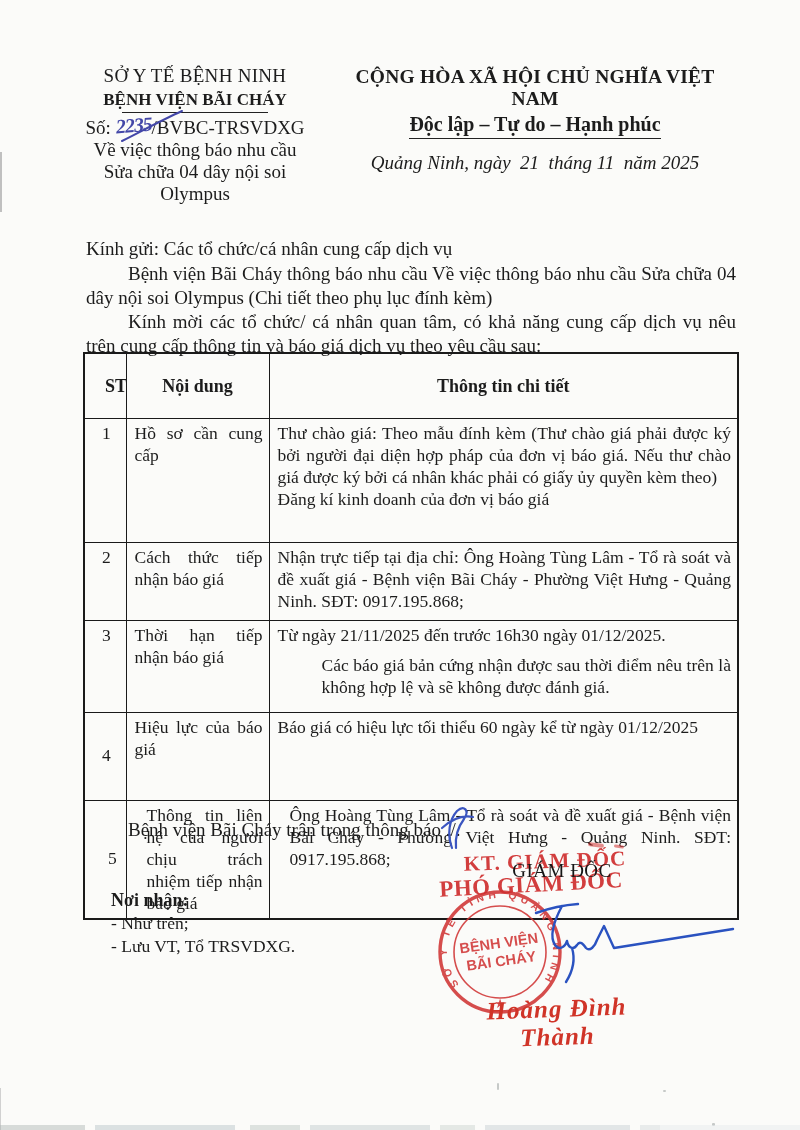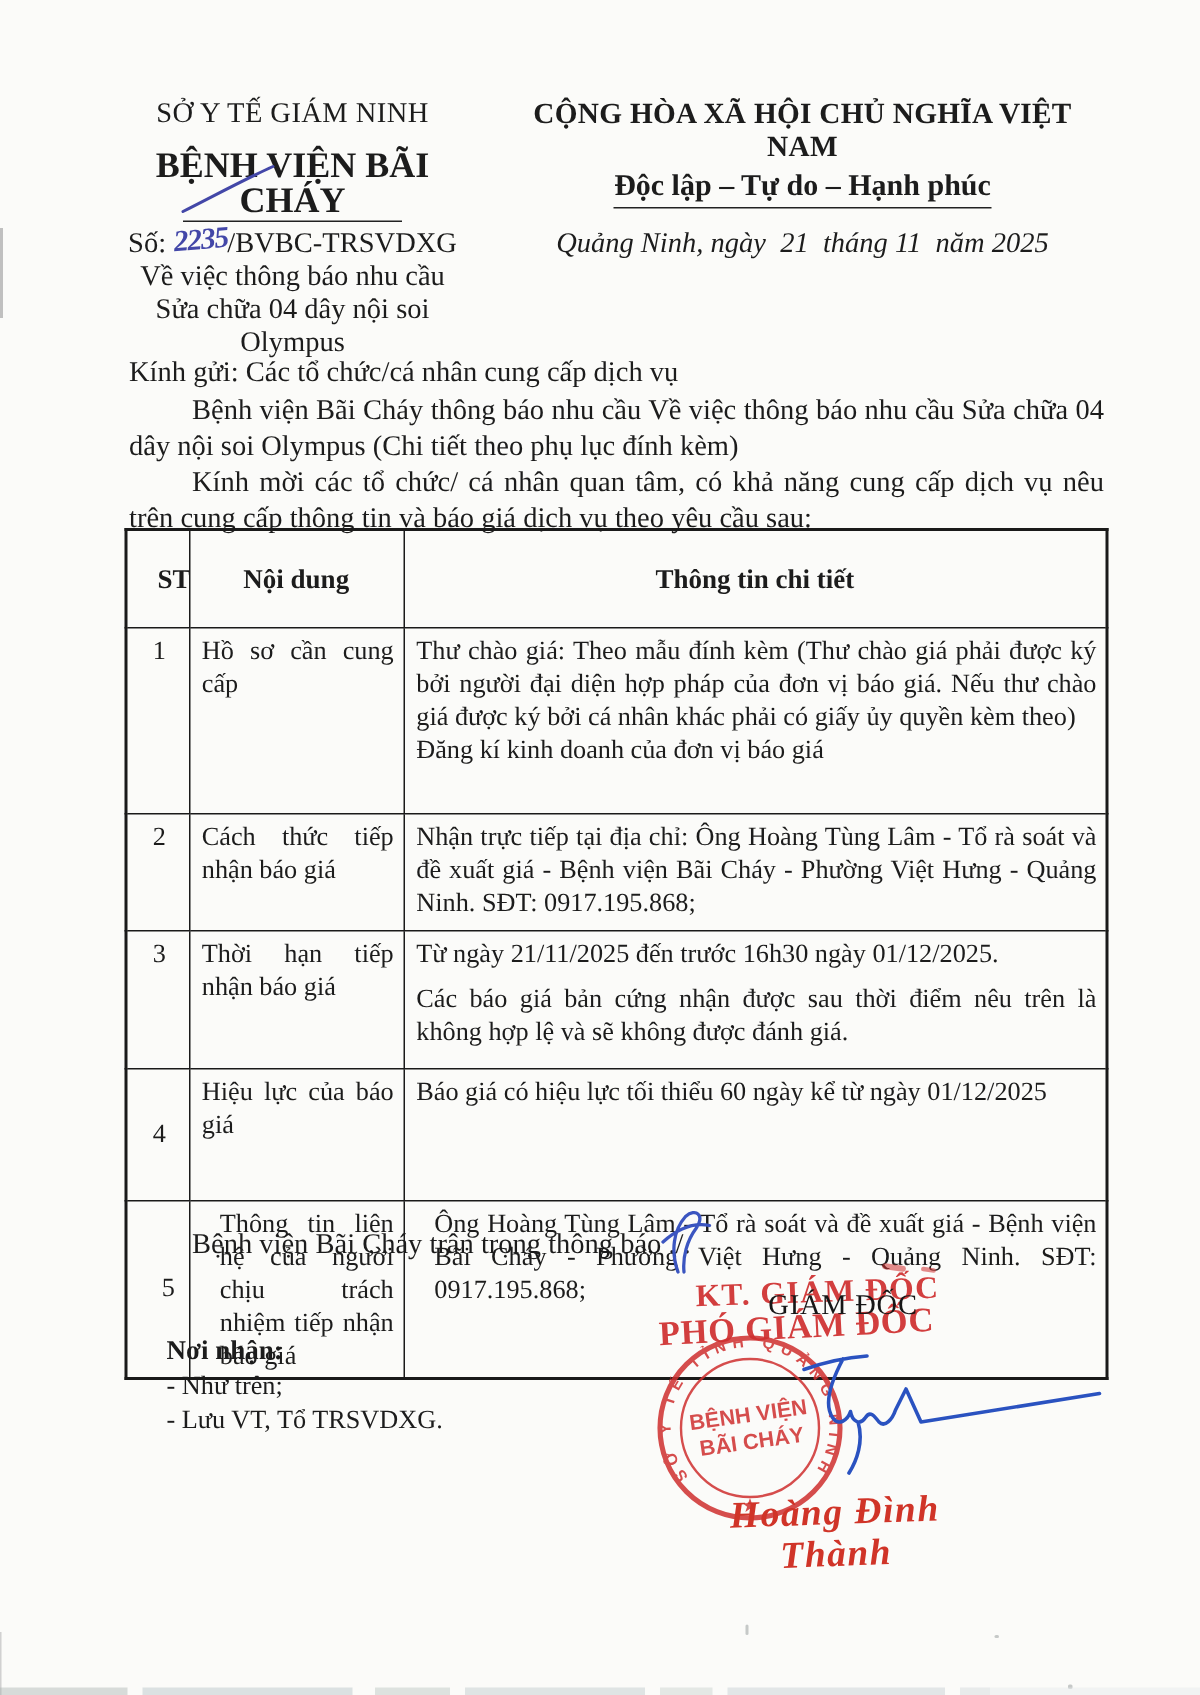--- a/index.html
+++ b/index.html
@@ -5,21 +5,21 @@
   html,body{margin:0;padding:0;background:#e9e9e9;}
   .page{
     position:relative;width:800px;height:1130px;background:#fbfbf9;
     font-family:"Liberation Serif","DejaVu Serif",serif;color:#1c1c1c;
     overflow:hidden;margin:0 auto;
   }
   .abs{position:absolute;}
   
   .hdr-left{left:72px;top:64px;width:246px;text-align:center;font-size:19px;line-height:23px;}
   .hdr-left .dept{letter-spacing:.3px;}
-  .hdr-left .org{font-weight:bold;font-size:24px;margin-top:13px;}
+  .hdr-left .org{font-weight:bold;font-size:17px;margin-top:1px;}
   .org-underline{display:block;width:146px;height:0;border-bottom:1.6px solid #222;margin:1px auto 3px auto;}
   .doc-no{margin-top:1px;}
   .hand-no{display:inline-block;color:#4347a8;font-style:italic;font-size:20px;
            transform:rotate(-5deg) translateY(-2px);letter-spacing:-1px;font-weight:bold;}
   .subject{line-height:22px;}
   .hdr-right{left:340px;top:66px;width:390px;text-align:center;}
   .nat-title{font-weight:bold;font-size:19.5px;letter-spacing:.2px;}
   .motto{font-weight:bold;font-size:20px;margin-top:3px;}
   .motto span{display:inline-block;padding-bottom:2px;border-bottom:1.6px solid #222;}
   .dateline{font-style:italic;font-size:19px;margin-top:13px;white-space:pre-wrap;}
@@ -31,21 +31,21 @@
   table.doc{position:absolute;left:83px;top:352px;width:654px;border-collapse:collapse;
             border:2px solid #1a1a1a;table-layout:fixed;}
   table.doc th,table.doc td{border:1.4px solid #1a1a1a;font-size:17.5px;line-height:22px;
             vertical-align:top;padding:3px 6px 4px 8px;overflow:hidden;}
   table.doc th{font-size:18px;height:24px;text-align:center;vertical-align:middle;padding:20px;}
   col.c-stt{width:42px;} col.c-topic{width:143px;} col.c-detail{width:469px;}
   td.stt{text-align:center;padding-top:6px;}
   td.stt.vm{vertical-align:middle;padding-top:0;}
   td.topic{text-align:justify;padding-left:10px;}
   td.detail{text-align:justify;}
-  td.detail .para-gap{margin-top:8px;}
+  td.detail .para-gap{margin-top:8px;margin-left:44px;}
   tr.r1 td{height:116px;} tr.r2 td{height:70px;} tr.r3 td{height:84px;}
   tr.r4 td{height:80px;} tr.r5 td{height:76px;padding-left:20px;}
   
   .closing{left:86px;top:819px;width:650px;font-size:19px;text-indent:42px;}
   .recipients{left:111px;top:889px;font-size:17.5px;line-height:23px;}
   .recipients .rt{font-weight:bold;font-size:18px;}
   
   .stamp-red{color:#cf2f2f;font-weight:bold;text-align:center;opacity:.92;}
   .kt{left:460px;top:849px;width:170px;font-size:21px;letter-spacing:1px;transform:rotate(-2deg);}
   .pho{left:436px;top:872px;width:190px;font-size:23px;letter-spacing:.5px;transform:rotate(-3deg);}
@@ -63,21 +63,21 @@
   .speck{background:#9aa0a0;opacity:.55;border-radius:1px;}
   .bstrip{left:0;top:1125px;width:800px;height:5px;display:flex;}
   .bstrip div{height:100%;}
 </style>
 </head>
 <body>
 
 <div class="page">
 
   <div class="abs hdr-left">
-    <div class="dept">SỞ Y TẾ GIÁM NINH</div>
+    <div class="dept">SỞ Y TẾ BỆNH NINH</div>
     <div class="org">BỆNH VIỆN BÃI CHÁY</div>
     <span class="org-underline"></span>
     <div class="doc-no"><span>Số:</span>&nbsp;<span class="hand-no">2235</span><span>/BVBC-TRSVDXG</span></div>
     <div class="subject">Về việc thông báo nhu cầu</div>
     <div class="subject">Sửa chữa 04 dây nội soi</div>
     <div class="subject">Olympus</div>
   </div>
 
   <div class="abs hdr-right">
     <div class="nat-title">CỘNG HÒA XÃ HỘI CHỦ NGHĨA VIỆT NAM</div>

